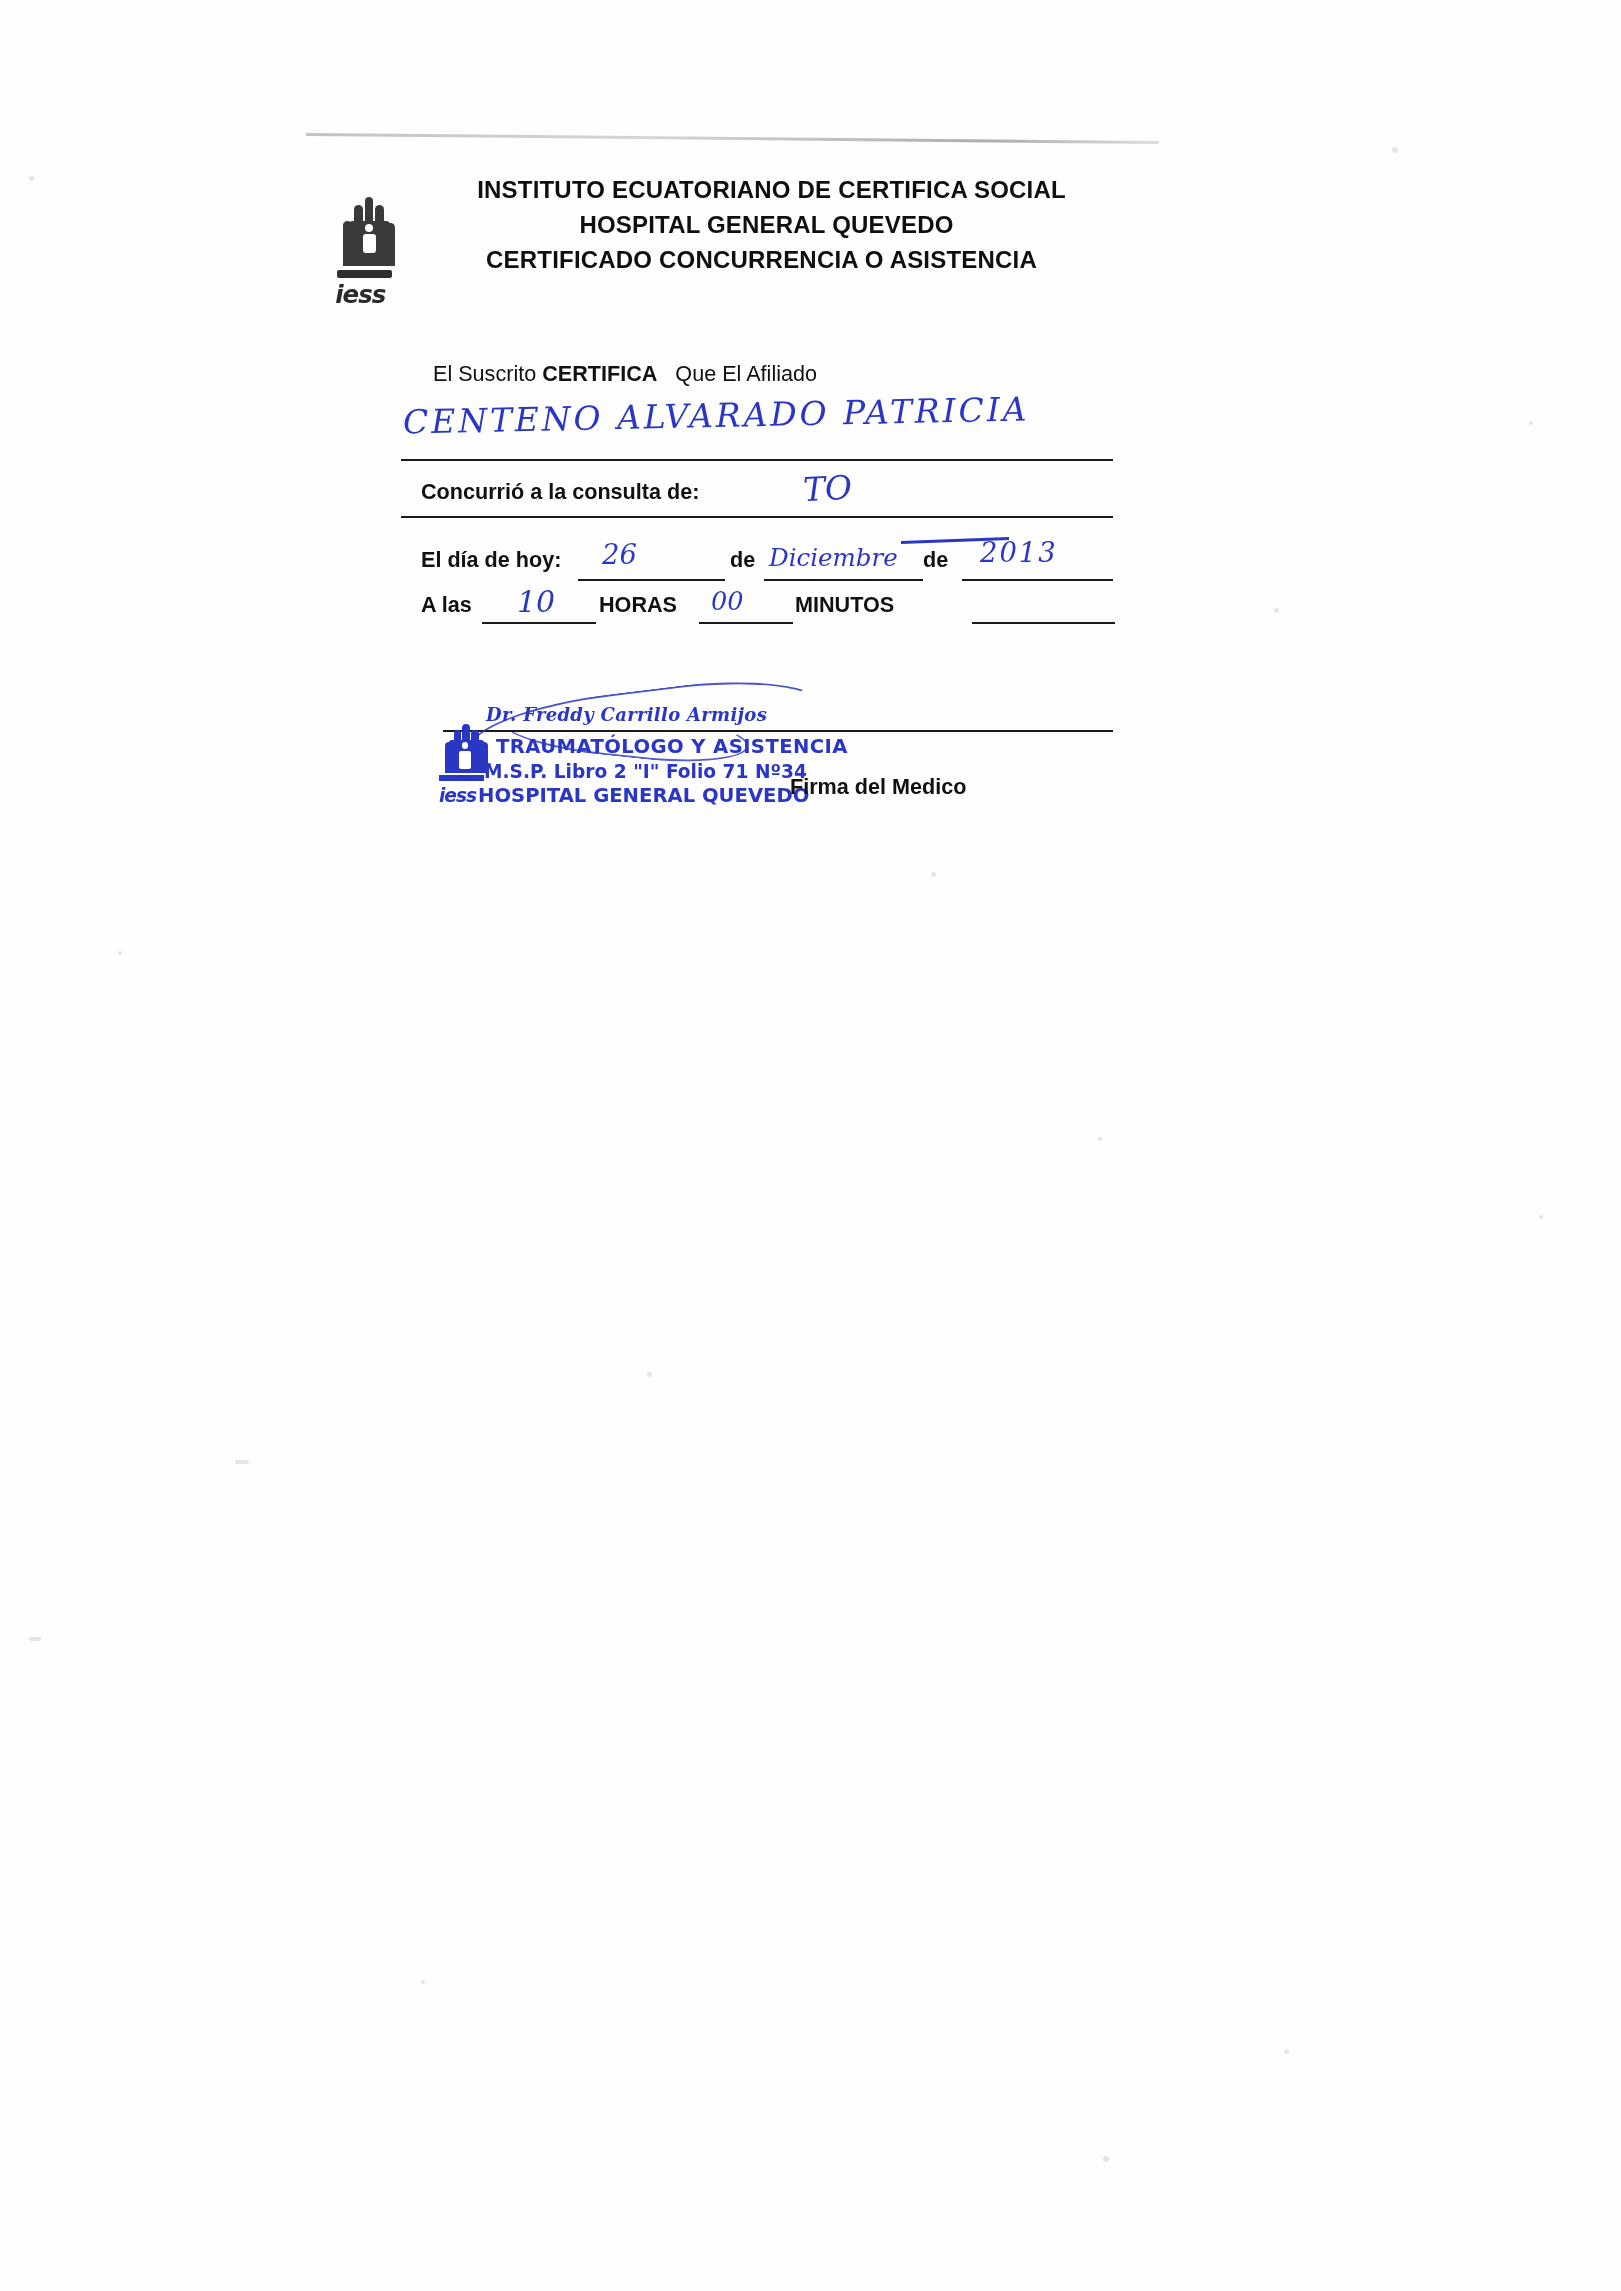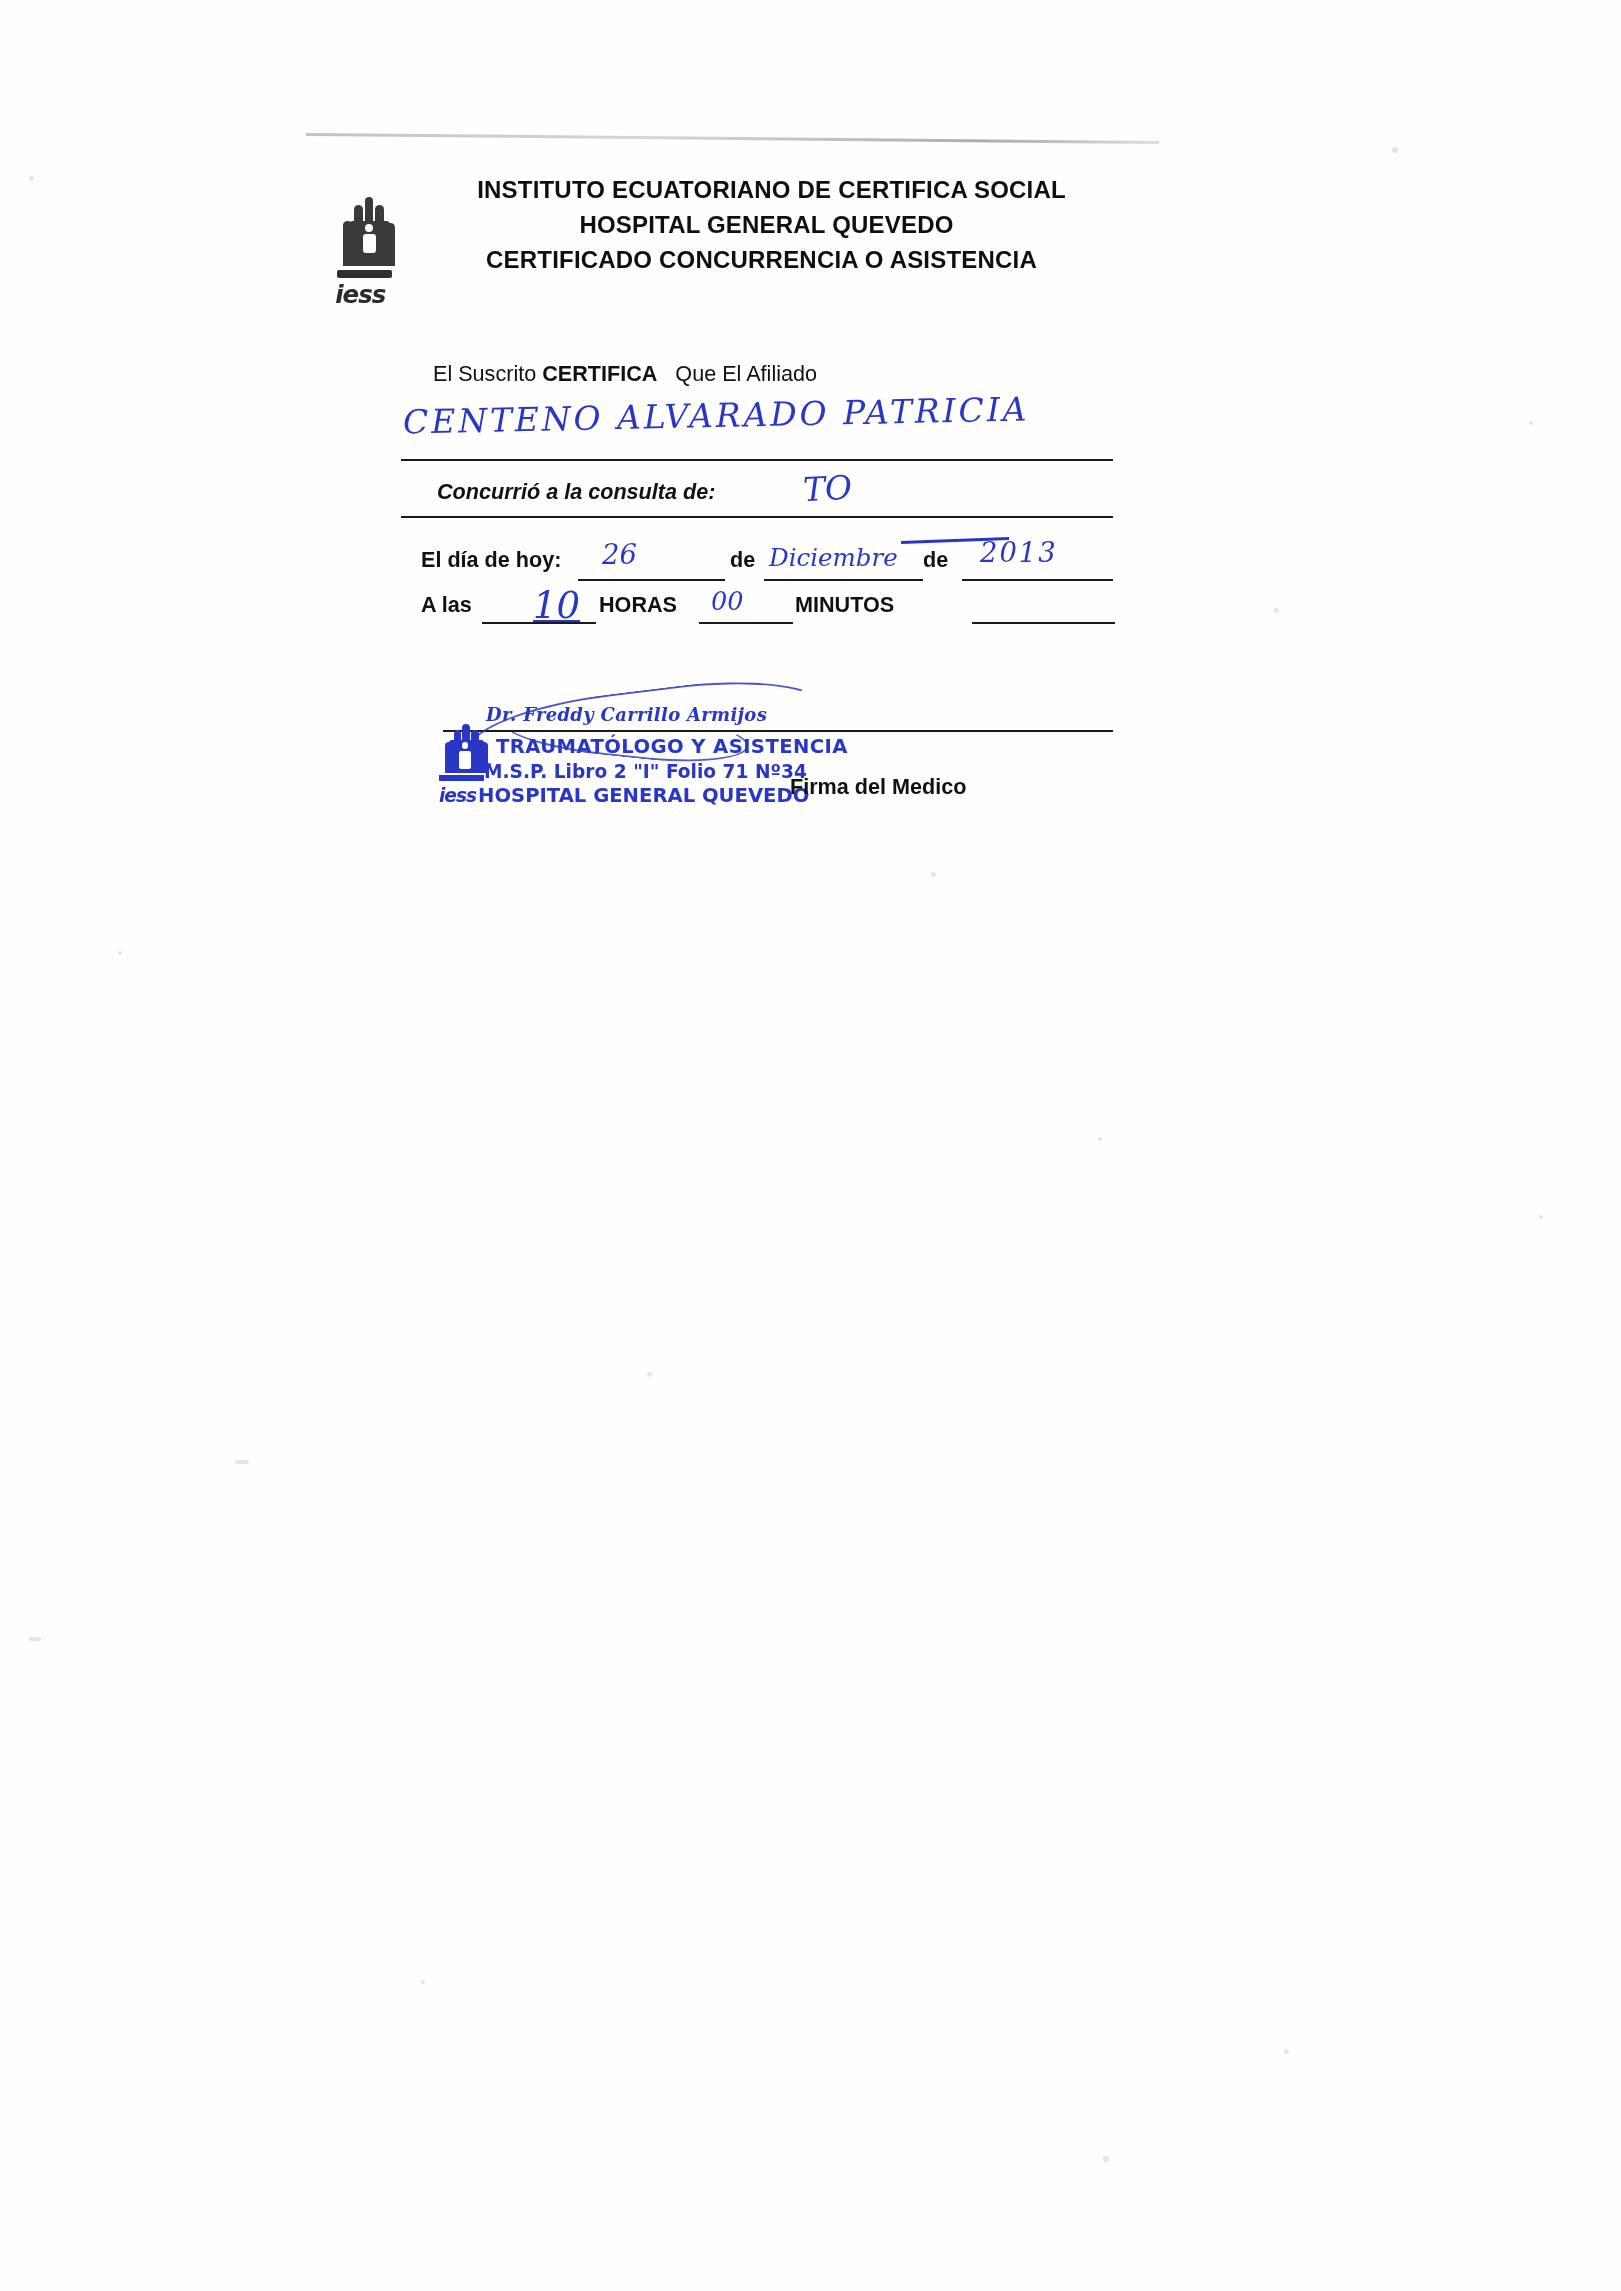--- a/index.html
+++ b/index.html
@@ -364,21 +364,21 @@
 
   <div class="form">
 
     <div class="row" style="position:absolute;left:0;top:0;white-space:nowrap;">
       <span class="lbl-reg">El Suscrito </span><span class="lbl">CERTIFICA</span><span class="lbl-reg"> Que El Afiliado</span>
     </div>
 
     <div class="hw hw-name" style="left:-17.6px;top:35px;">CENTENO ALVARADO PATRICIA</div>
     <div class="rule" style="left:-19.6px;top:98px;width:712px;"></div>
 
-    <div class="row" style="position:absolute;left:16px;top:118px;white-space:nowrap;font-style:italic;">
+    <div class="row" style="position:absolute;left:0;top:118px;white-space:nowrap;">
       <span class="lbl">Concurrió a la consulta de:</span>
     </div>
     <div class="hw" style="left:382px;top:108px;font-size:33px;transform:rotate(-3deg);">TO</div>
     <div class="rule" style="left:-19.6px;top:155px;width:712px;"></div>
     <div style="position:absolute;left:480px;top:178px;width:108px;height:2.9px;background:#2a36c4;transform:rotate(-2deg);"></div>
 
     <div class="row" style="position:absolute;left:0;top:186px;white-space:nowrap;">
       <span class="lbl">El día de hoy:</span>
     </div>
     <div class="hw" style="left:181px;top:178px;font-size:27.4px;">26</div>
@@ -386,21 +386,21 @@
 
     <span class="lbl" style="position:absolute;left:309px;top:186px;">de</span>
     <div class="hw" style="left:348px;top:182px;font-size:24.5px;">Diciembre</div>
     <div class="rule" style="left:343px;top:218px;width:159px;"></div>
 
     <span class="lbl" style="position:absolute;left:502px;top:186px;">de</span>
     <div class="hw" style="left:559px;top:176px;font-size:27.4px;letter-spacing:2px;">2013</div>
     <div class="rule" style="left:541px;top:218px;width:151px;"></div>
 
     <span class="lbl" style="position:absolute;left:0;top:231px;">A las</span>
-    <div class="hw" style="left:112px;top:223px;font-size:37px;text-decoration:underline;">10</div>
+    <div class="hw" style="left:96px;top:223px;font-size:30px;">10</div>
     <div class="rule" style="left:61px;top:261px;width:114px;"></div>
 
     <span class="lbl" style="position:absolute;left:178px;top:231px;">HORAS</span>
     <div class="hw" style="left:290px;top:225px;font-size:25.5px;">00</div>
     <div class="rule" style="left:278px;top:261px;width:94px;"></div>
 
     <span class="lbl" style="position:absolute;left:374px;top:231px;">MINUTOS</span>
     <div class="rule" style="left:551px;top:261px;width:143px;"></div>
 
     <div class="rule" style="left:21.6px;top:369px;width:670px;"></div>

